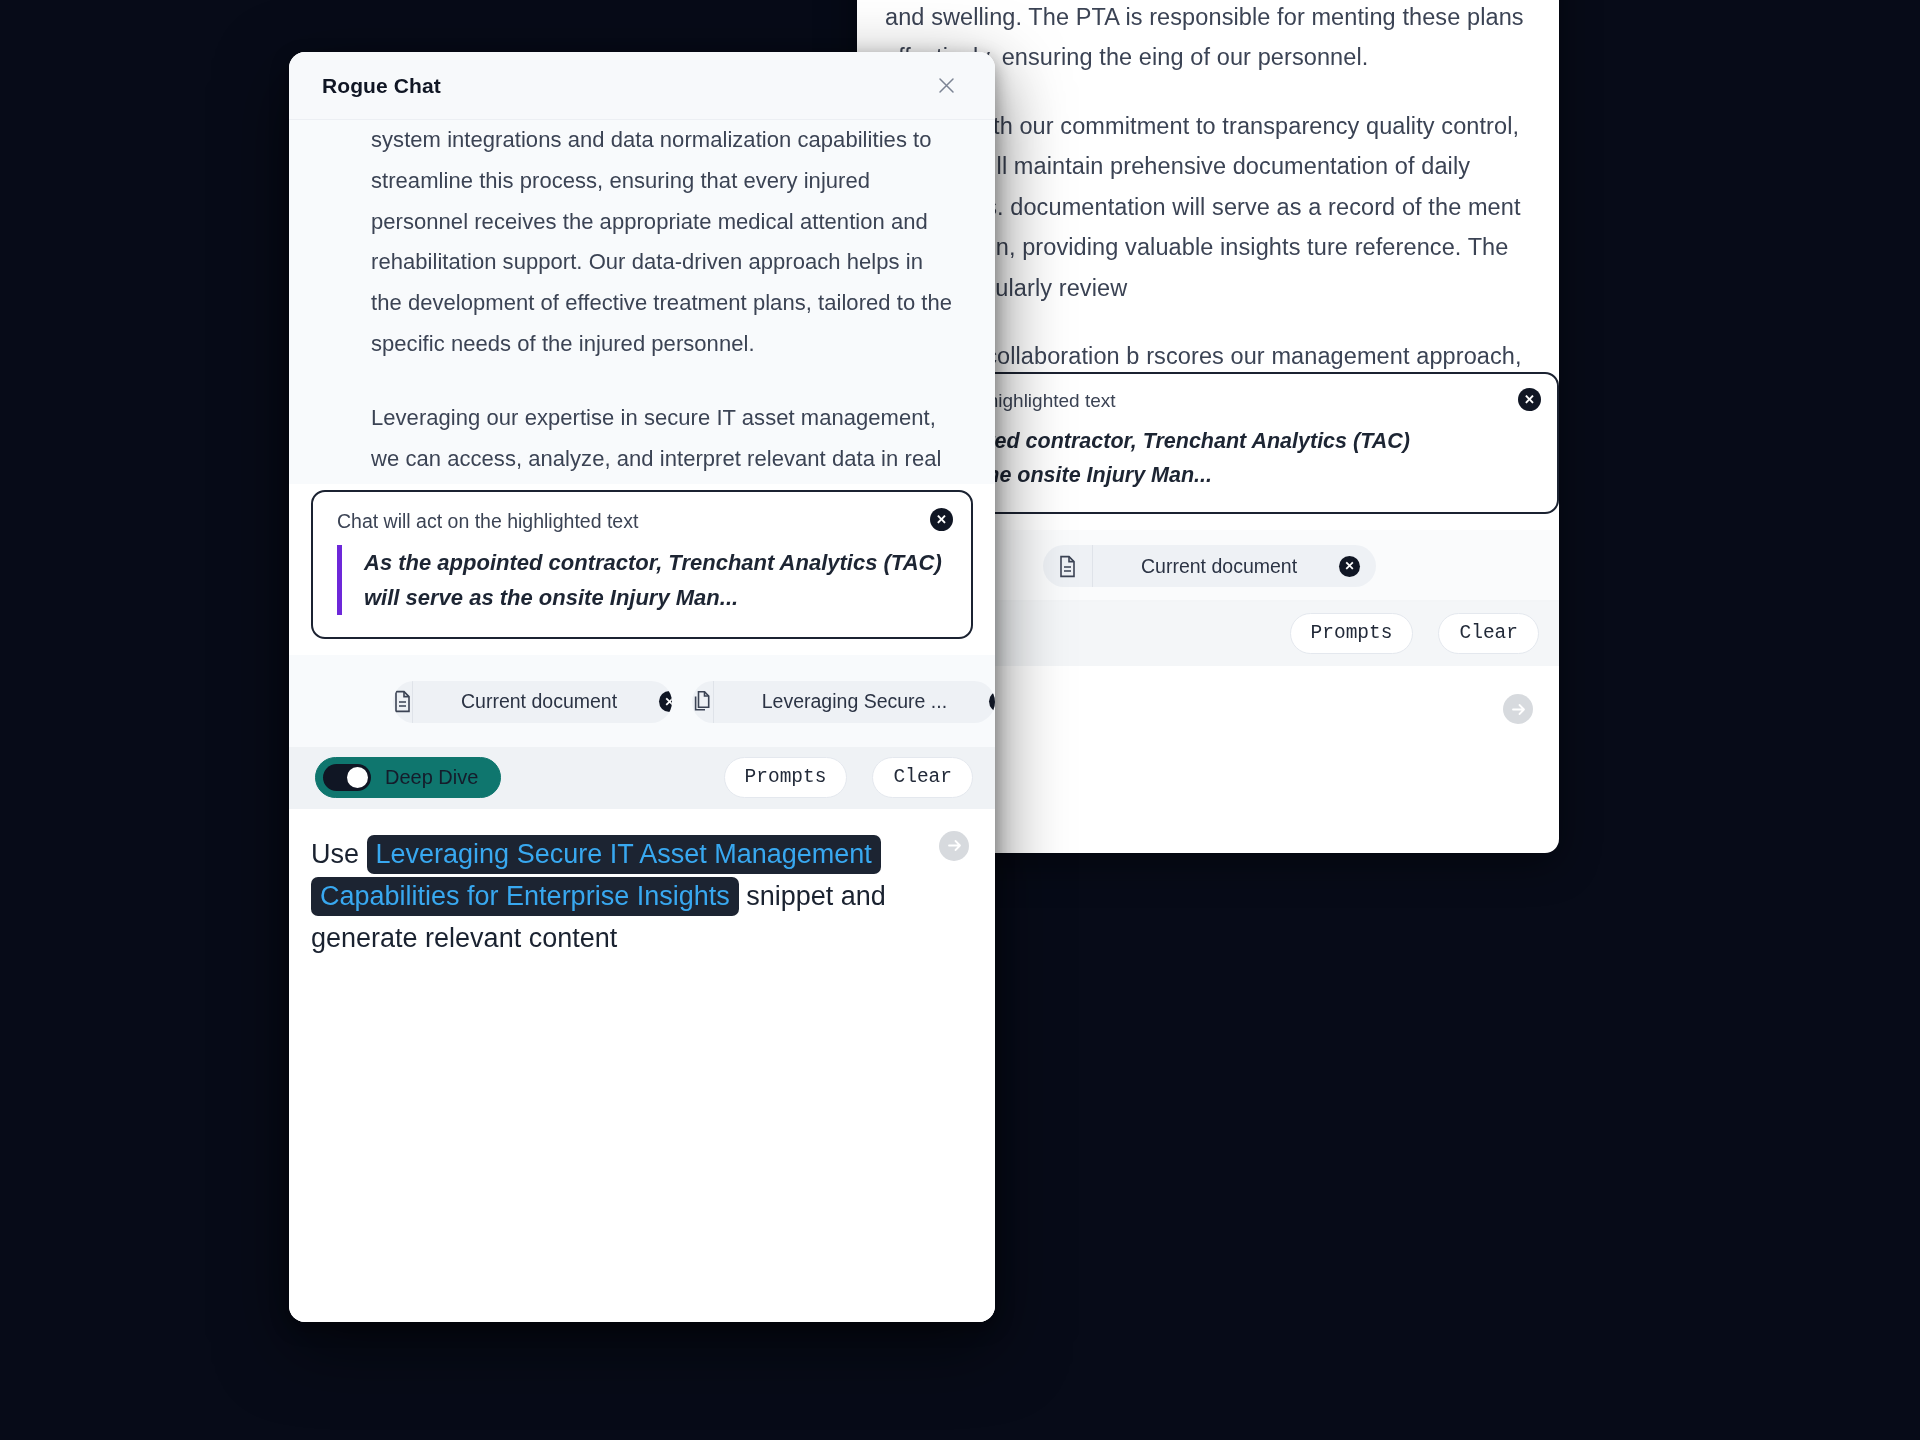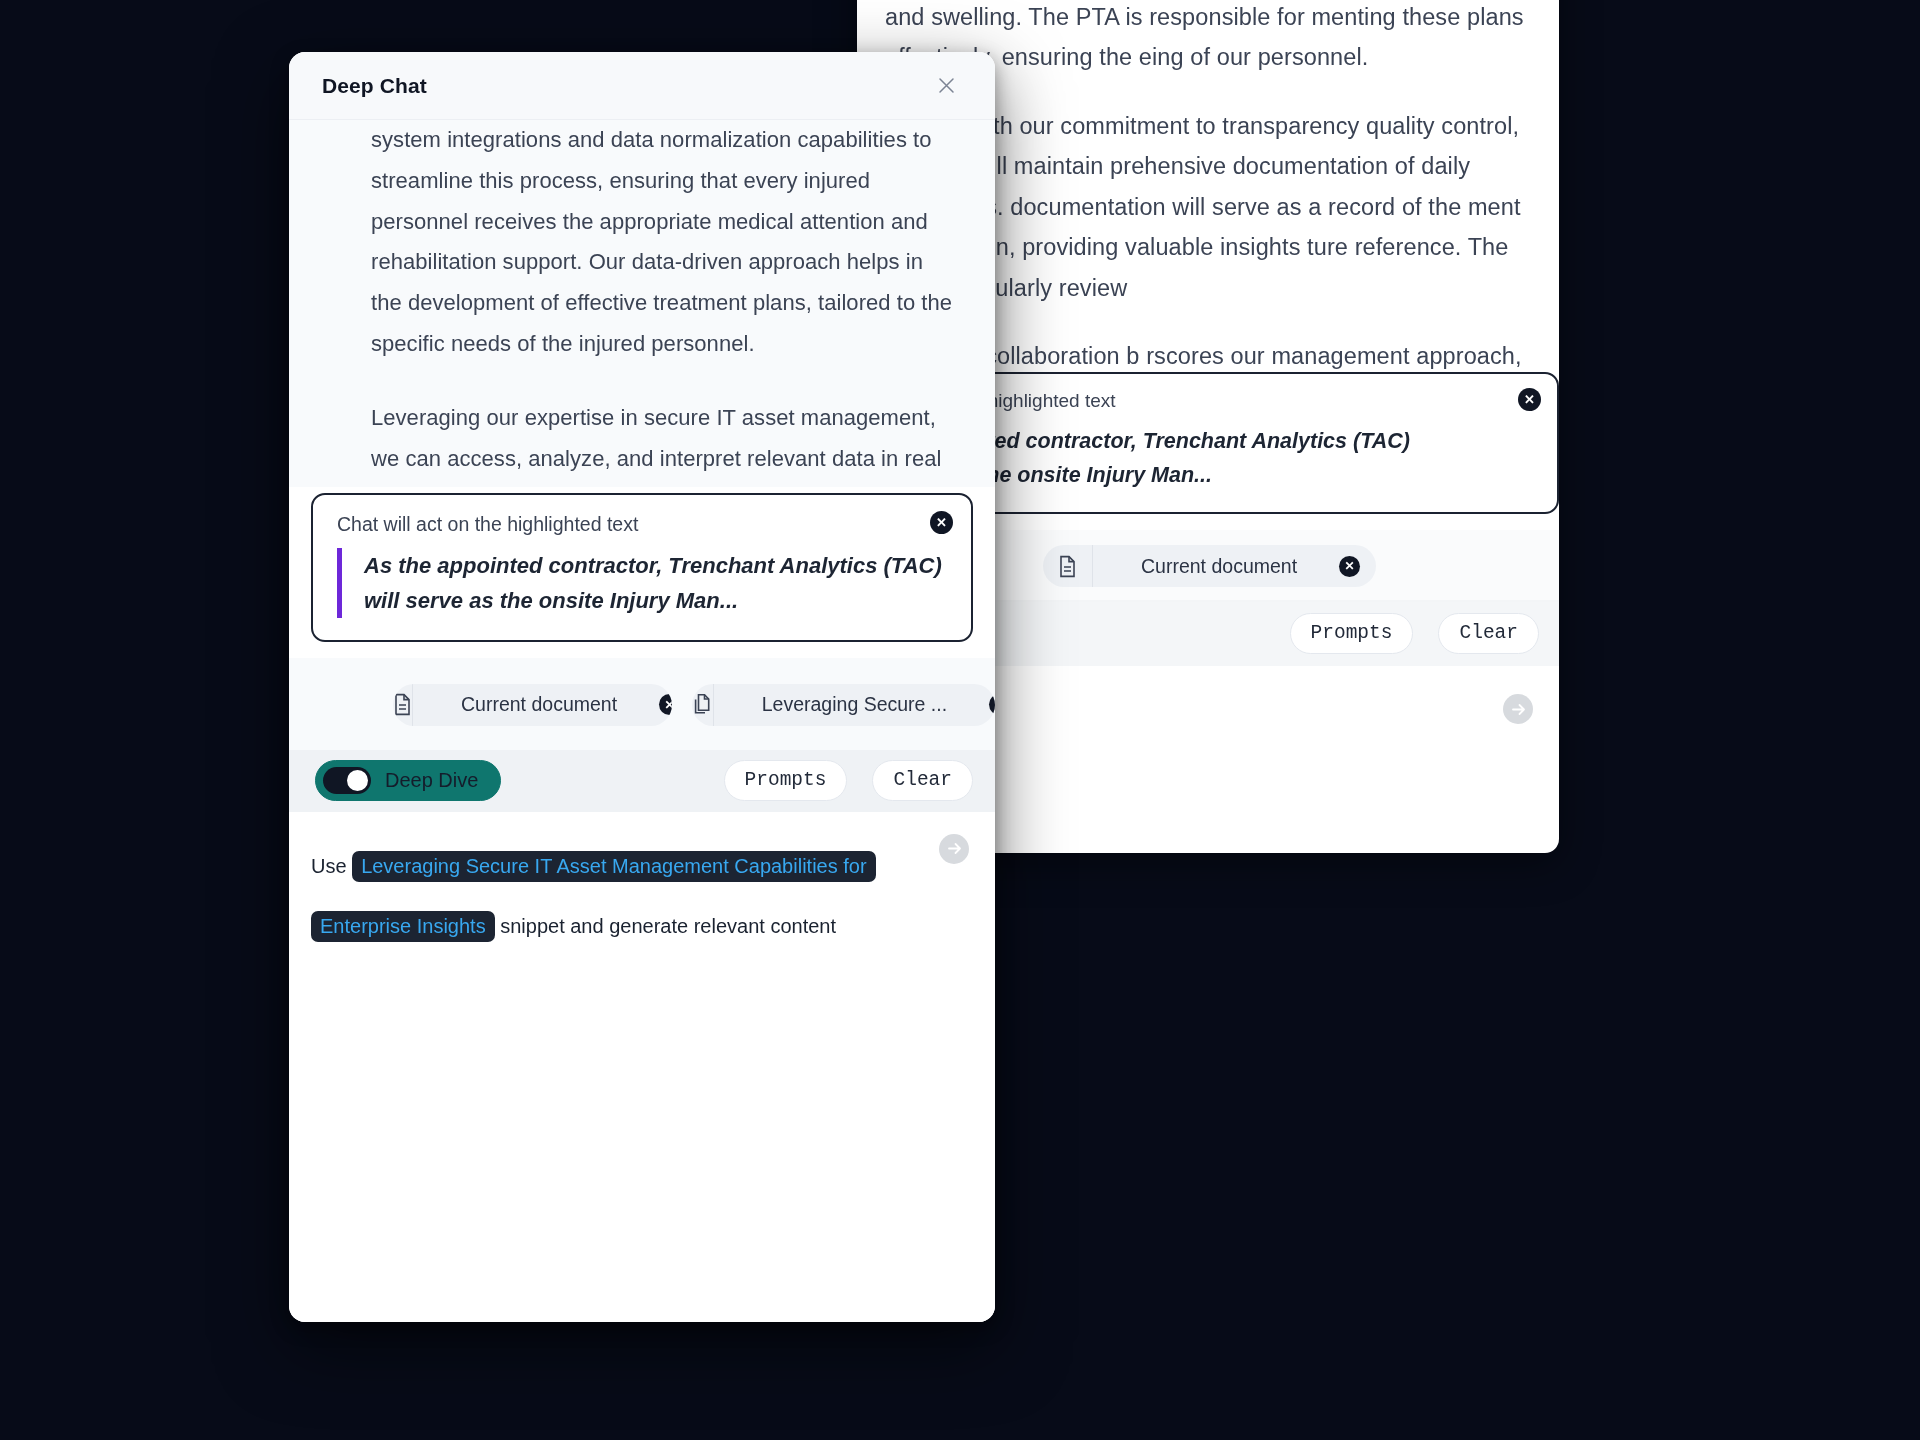--- a/index.html
+++ b/index.html
@@ -219,22 +219,22 @@
 
   
   .input-area {
     position: relative;
     background: #ffffff;
     flex: 1 1 auto;
     padding: 24px 90px 0 22px;
     min-height: 110px;
   }
   .input-text {
-    font-size: 20px;
-    line-height: 60px;
+    font-size: 27px;
+    line-height: 42px;
     color: #1a2230;
   }
   .snip {
     background: #1c2432;
     color: #38a8f0;
     border-radius: 7px;
     padding: 4px 9px 5px 9px;
     box-decoration-break: clone;
     -webkit-box-decoration-break: clone;
   }
@@ -335,21 +335,21 @@
         <svg width="17" height="17" viewBox="0 0 17 17" fill="none" stroke="#ffffff" stroke-width="1.8" stroke-linecap="round" stroke-linejoin="round">
           <path d="M3 8.5h11M9.5 4l4.5 4.5L9.5 13"></path>
         </svg>
       </div>
     </div>
   </div>
 
   <div class="chat-panel">
 
     <div class="chat-header">
-      <div class="chat-title">Deep Chat</div>
+      <div class="chat-title">Rogue Chat</div>
       <div class="close-x">
         <svg width="21" height="21" viewBox="0 0 21 21" fill="none" stroke="currentColor" stroke-width="1.5" stroke-linecap="round">
           <path d="M4 4l13 13M17 4L4 17"></path>
         </svg>
       </div>
     </div>
 
     <div class="chat-body">
       <div class="chat-scroll">
         <p>system integrations and data normalization capabilities to streamline this process, ensuring that every injured personnel receives the appropriate medical attention and rehabilitation support. Our data-driven approach helps in the development of effective treatment plans, tailored to the specific needs of the injured personnel.</p>

